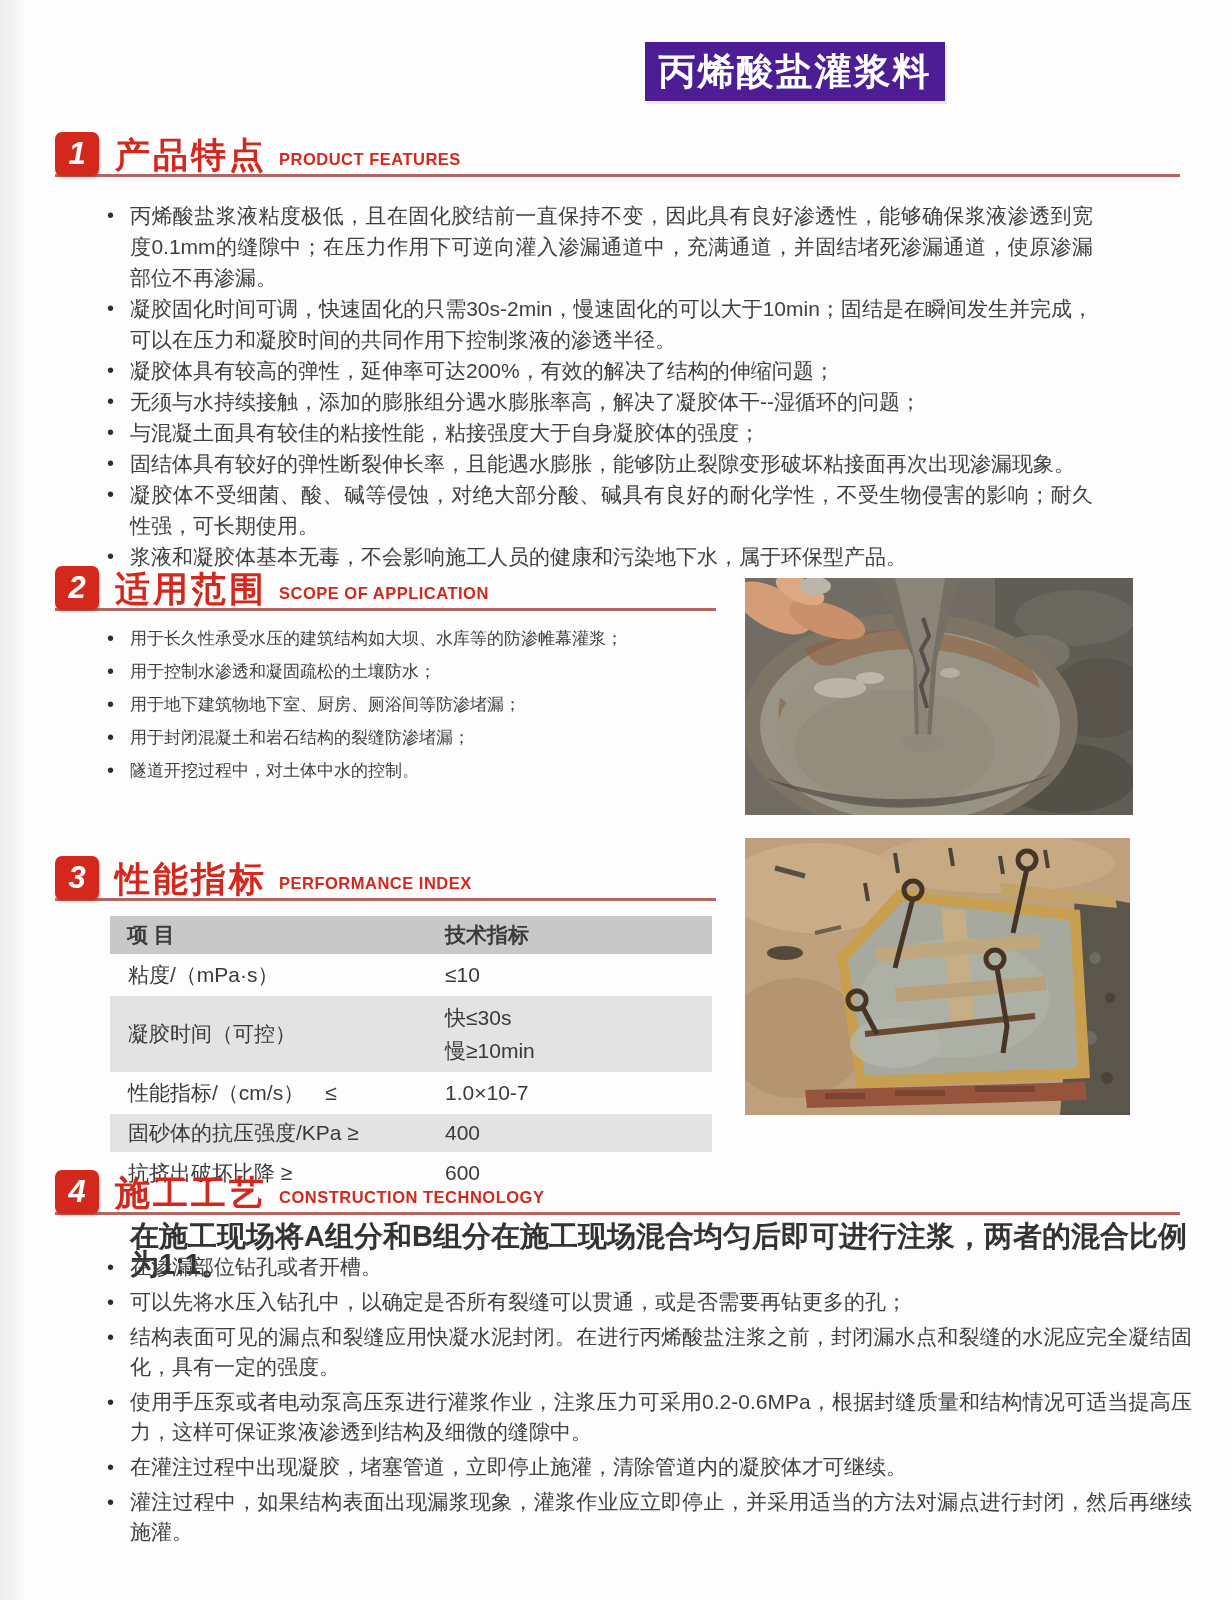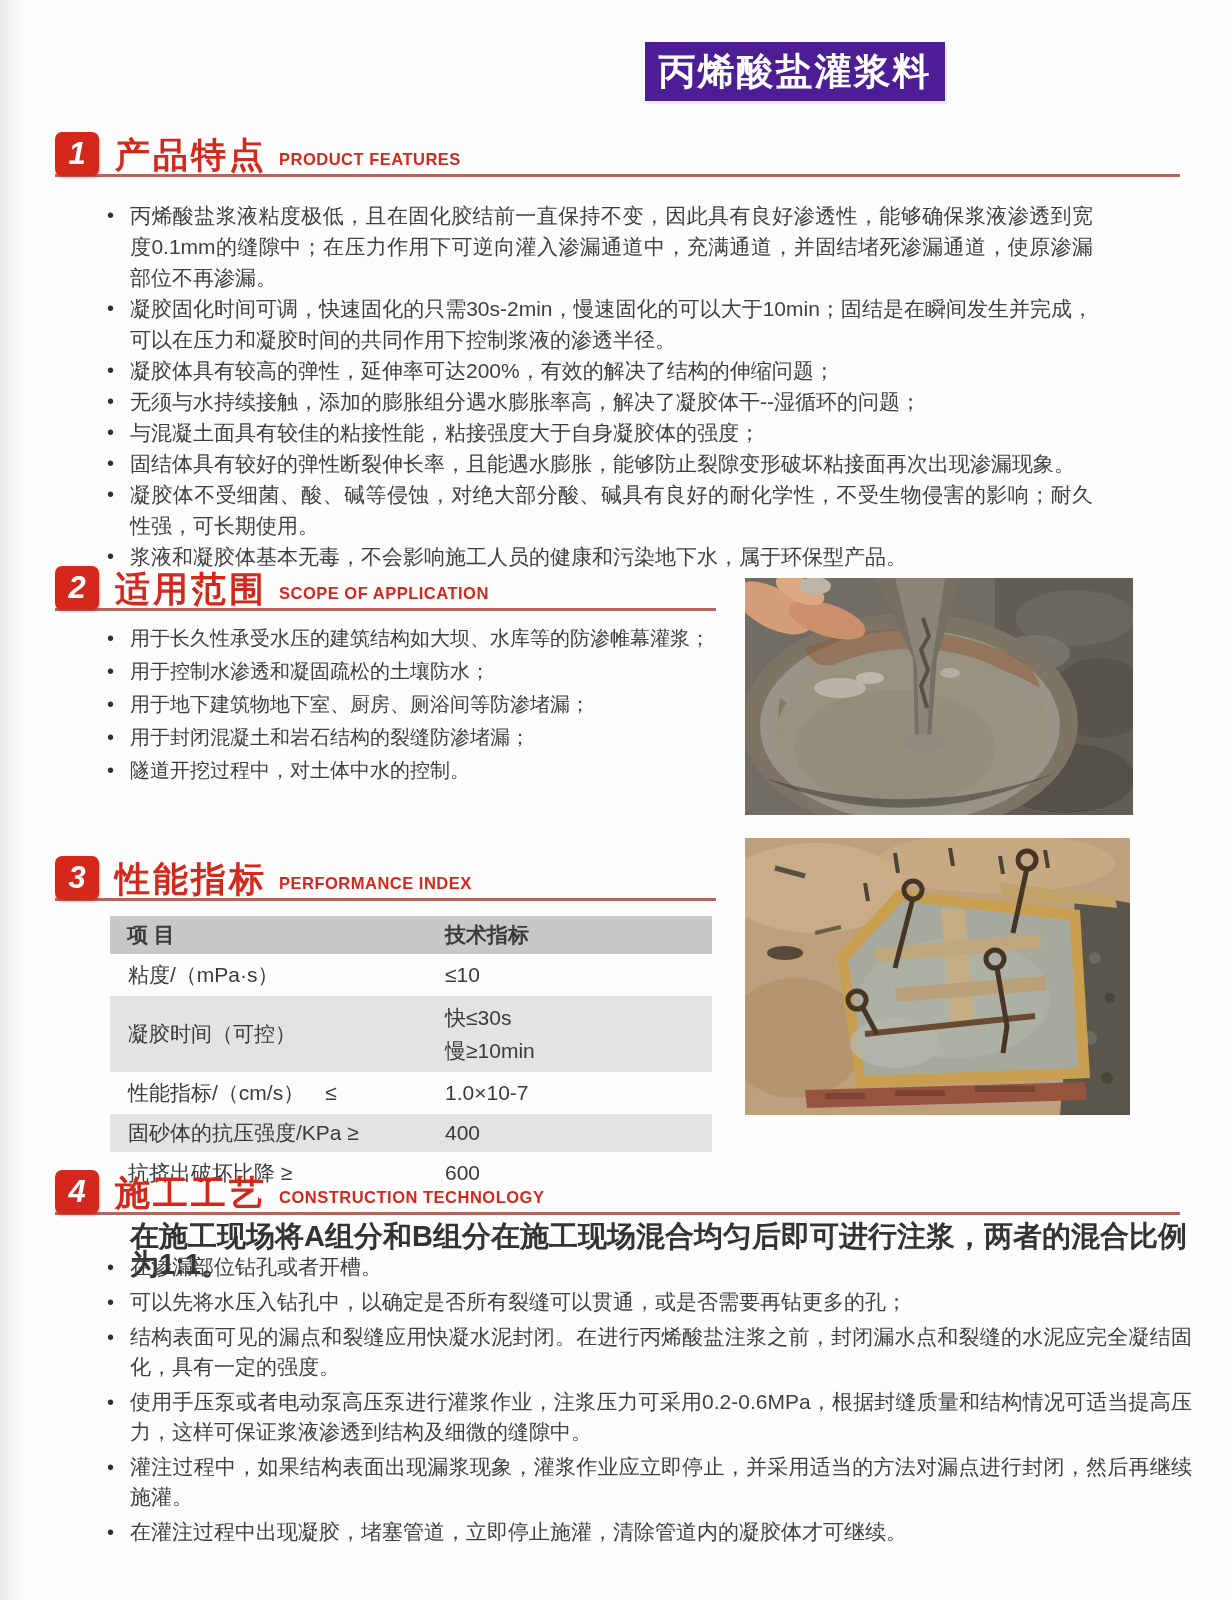--- a/index.html
+++ b/index.html
@@ -53,21 +53,21 @@
     position:relative;padding-left:30px;text-align:justify;
     font-size:21px;color:#3f3f3f;
   }
   ul.blist li::before{
     content:"\2022";position:absolute;left:7px;top:0;
     color:#2e2e2e;font-size:20px;
   }
   #list-s1{left:100px;top:183px;width:993px;margin-top:17px;}
   #list-s1 li{line-height:31px;}
   #list-s2{left:100px;top:622px;width:648px;}
-  #list-s2 li{line-height:33px;font-size:20px;}
+  #list-s2 li{line-height:33px;font-size:17px;}
   #list-s4{left:100px;top:1252px;width:1092px;}
   #list-s4 li{line-height:30px;margin-bottom:5px;}
   .intro{
     position:absolute;left:130px;top:1222px;width:1060px;
     font-size:29px;font-weight:bold;color:#333333;line-height:28px;
   }
 
   
   table.perf{
     position:absolute;left:110px;top:916px;width:602px;
@@ -259,17 +259,17 @@
     <span class="en">CONSTRUCTION TECHNOLOGY</span>
   </div>
 
   <div class="intro">在施工现场将A组分和B组分在施工现场混合均匀后即可进行注浆，两者的混合比例为1:1。</div>
 
   <ul class="blist" id="list-s4">
     <li>在渗漏部位钻孔或者开槽。</li>
     <li>可以先将水压入钻孔中，以确定是否所有裂缝可以贯通，或是否需要再钻更多的孔；</li>
     <li>结构表面可见的漏点和裂缝应用快凝水泥封闭。在进行丙烯酸盐注浆之前，封闭漏水点和裂缝的水泥应完全凝结固化，具有一定的强度。</li>
     <li>使用手压泵或者电动泵高压泵进行灌浆作业，注浆压力可采用0.2-0.6MPa，根据封缝质量和结构情况可适当提高压力，这样可保证浆液渗透到结构及细微的缝隙中。</li>
+    <li>在灌注过程中出现凝胶，堵塞管道，立即停止施灌，清除管道内的凝胶体才可继续。</li>
     <li>灌注过程中，如果结构表面出现漏浆现象，灌浆作业应立即停止，并采用适当的方法对漏点进行封闭，然后再继续施灌。</li>
-    <li>在灌注过程中出现凝胶，堵塞管道，立即停止施灌，清除管道内的凝胶体才可继续。</li>
   </ul>
 
 </div>
 
 </body></html>

